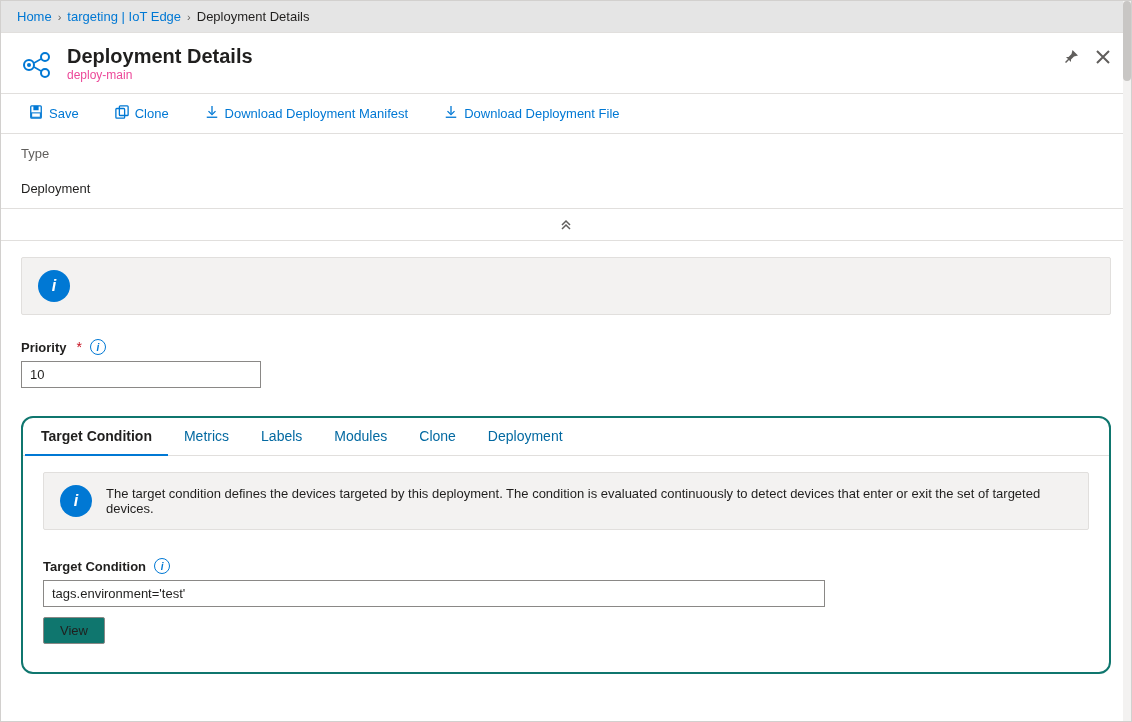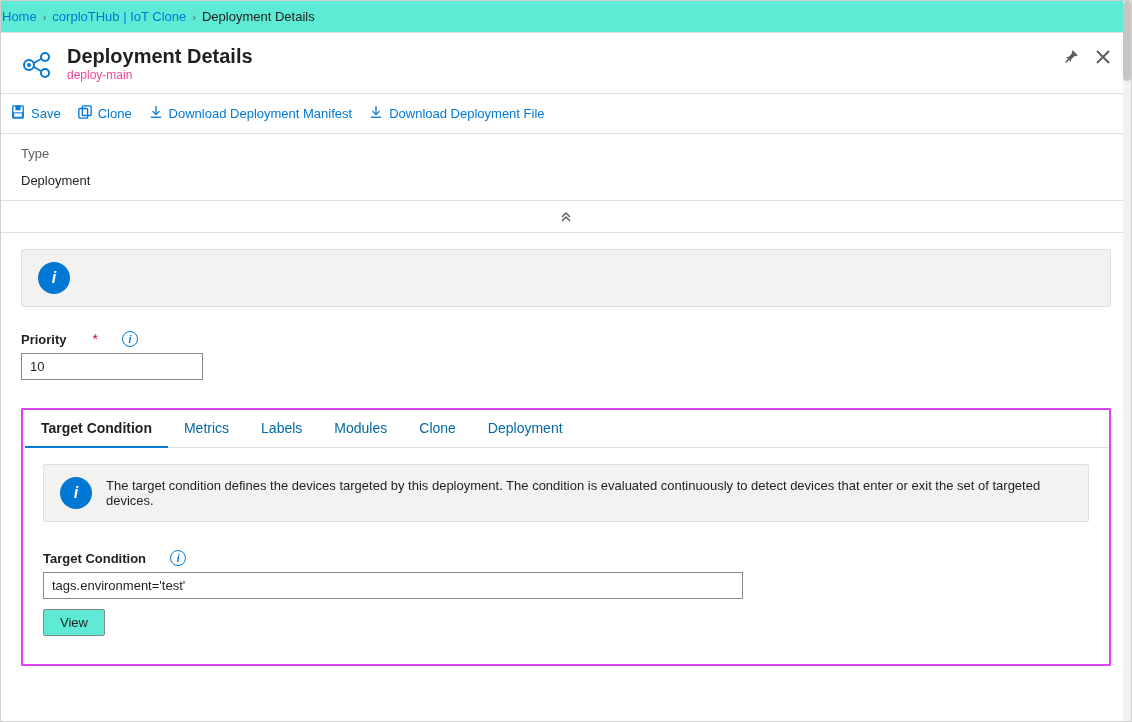--- a/index.html
+++ b/index.html
@@ -15,24 +15,24 @@
       background: #ffffff;
       border: 1px solid #d2d0ce;
       position: relative;
       display: flex;
       flex-direction: column;
     }
     
     .breadcrumb {
       display: flex;
       align-items: center;
-      padding: 8px 1px;
+      padding: 8px 16px;
       font-size: 13px;
       color: #0078d4;
-      background: #5eead4;
+      background: #e5e5e5;
       border-bottom: 1px solid #e1dfdd;
       gap: 6px;
     }
     .breadcrumb-separator {
       color: #605e5c;
       font-size: 11px;
     }
     .breadcrumb-item {
       color: #0078d4;
       cursor: pointer;
@@ -85,23 +85,23 @@
       padding: 4px;
       display: flex;
       align-items: center;
       justify-content: center;
     }
 
     
     .toolbar {
       display: flex;
       align-items: flex-end;
-      padding: 6px 2px;
-      border-bottom: 1px solid #e1dfdd;
-      gap: 1px;
+      padding: 6px 20px;
+      border-bottom: 1px solid #e1dfdd;
+      gap: 20px;
     }
     .toolbar-btn {
       display: flex;
       align-items: center;
       gap: 6px;
       background: none;
       border: none;
       cursor: pointer;
       color: #0078d4;
       font-size: 13px;
@@ -138,21 +138,21 @@
     }
 
     
     .type-section {
       padding: 12px 20px;
       border-bottom: 1px solid #e1dfdd;
     }
     .field-label {
       font-size: 13px;
       color: #605e5c;
-      margin-bottom: 12px;
+      margin-bottom: 20px;
     }
     .field-value {
       font-size: 13px;
       color: #201f1e;
     }
 
     
     .collapse-row {
       display: flex;
       justify-content: center;
@@ -198,21 +198,21 @@
       color: #201f1e;
     }
 
     
     .field-section {
       padding: 8px 20px 12px 20px;
     }
     .field-row {
       display: flex;
       align-items: center;
-      gap: 24px;
+      gap: 8px;
       margin-bottom: 6px;
     }
     .field-name {
       font-size: 13px;
       font-weight: 600;
       color: #201f1e;
     }
     .required-star {
       color: #c50f1f;
       margin-left: 2px;
@@ -228,33 +228,33 @@
       justify-content: center;
       font-size: 10px;
       font-style: italic;
       font-weight: 700;
       cursor: pointer;
     }
     .text-input {
       border: 1px solid #8a8886;
       padding: 5px 8px;
       font-size: 13px;
-      width: 182px;
+      width: 240px;
       outline: none;
       color: #201f1e;
     }
     .text-input-wide {
-      width: 700px;
+      width: 782px;
     }
 
     
     .tabs-section {
-      border: 2px solid #d946ef;
+      border: 2px solid #0f766e;
       margin: 16px 20px 0 20px;
-      border-radius: 1px;
+      border-radius: 12px;
     }
     .tabs-bar {
       display: flex;
       border-bottom: 1px solid #e1dfdd;
       padding: 0 2px;
     }
     .tab {
       padding: 10px 16px;
       cursor: pointer;
       font-size: 14px;
@@ -275,37 +275,37 @@
     }
 
     
     .target-condition-section {
       padding: 12px 20px;
     }
 
     .view-btn {
       margin-top: 10px;
       padding: 5px 16px;
-      background: #5eead4;
+      background: #0f766e;
       border: 1px solid #8a8886;
       font-size: 13px;
       cursor: pointer;
       color: #201f1e;
       border-radius: 2px;
     }
   </style>
 </head>
 <body>
 
 <div class="panel">
 
   <div class="breadcrumb">
     <a class="breadcrumb-item">Home</a>
     <span class="breadcrumb-separator">›</span>
-    <a class="breadcrumb-item">corploTHub | IoT Clone</a>
+    <a class="breadcrumb-item">targeting | IoT Edge</a>
     <span class="breadcrumb-separator">›</span>
     <span class="breadcrumb-current">Deployment Details</span>
   </div>
 
   <div class="header">
     <div class="header-icon">
       <svg width="40" height="40" viewBox="0 0 40 40">
 
         <circle cx="12" cy="20" r="5" fill="none" stroke="#0078d4" stroke-width="2"></circle>
         <circle cx="28" cy="12" r="4" fill="none" stroke="#0078d4" stroke-width="2"></circle>

